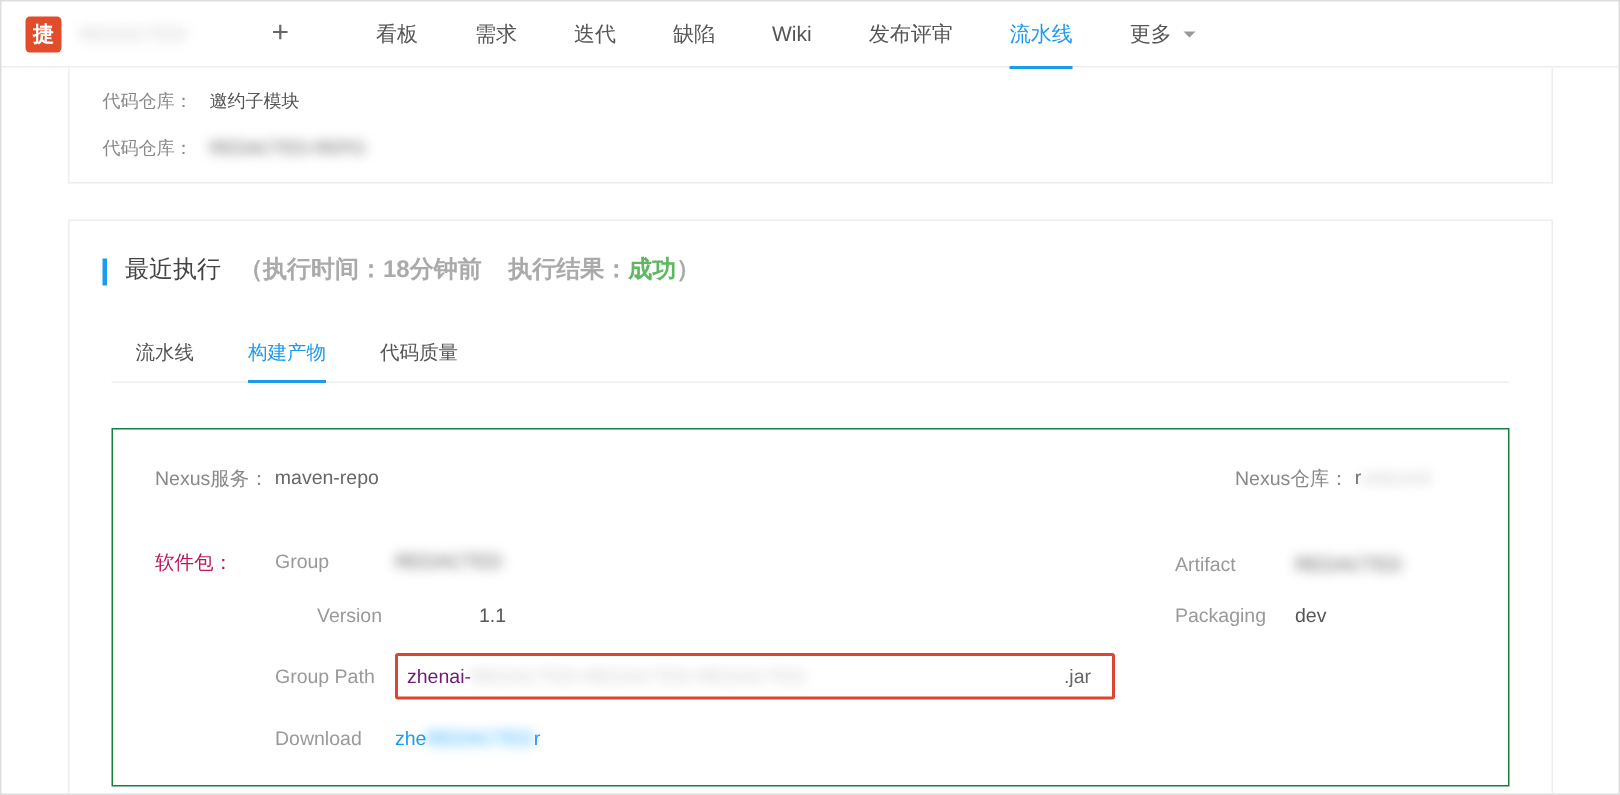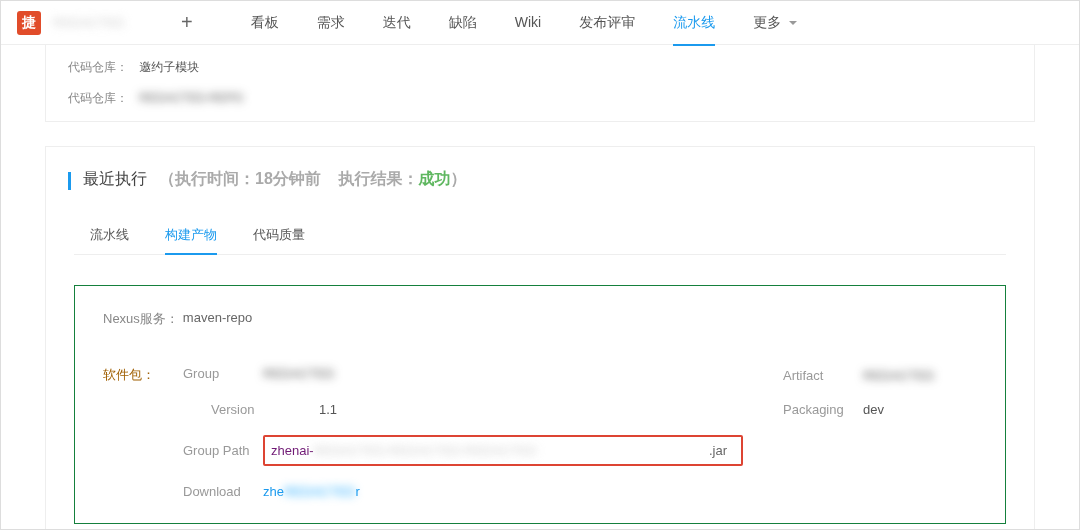--- a/index.html
+++ b/index.html
@@ -26,21 +26,21 @@
     .sec-sub { font-size: 16px; color: #aaa; font-weight: bold; }
     .success { color: #5fb760; }
     .tabs { display: flex; gap: 36px; border-bottom: 1px solid #eee; margin: 0 6px 30px 6px; padding-left: 16px; }
     .tab { padding: 10px 0; font-size: 13px; color: #555; cursor: pointer; position: relative; }
     .tab.active { color: #1b9aee; }
     .tab.active::after { content: ""; position: absolute; left: 0; right: 0; bottom: -1px; height: 2px; background: #1b9aee; }
     .artifact { border: 1px solid #15803d; padding: 24px 28px; margin: 0 6px; font-size: 13px; color: #888; }
     .row { display: flex; margin-bottom: 18px; align-items: center; }
     .left-col { width: 600px; display: flex; }
     .right-col { flex: 1; display: flex; }
-    .label { width: 80px; color: #a16207; }
+    .label { width: 80px; color: #be185d; }
     .label2 { width: 80px; color: #999; }
     .val { color: #555; flex: 1; }
     .link { color: #1b9aee; }
     .redbox { border: 2px solid #d43; border-radius: 2px; padding: 6px 6px; display: inline-flex; align-items: center; width: 480px; }
     .jar { margin-left: auto; color: #666; padding-right: 8px; }
   </style>
 </head>
 <body>
 
 <div class="topbar">
@@ -89,20 +89,25 @@
       <div class="tab active">构建产物</div>
       <div class="tab">代码质量</div>
     </div>
 
     <div class="artifact">
       <div class="row">
         <div class="left-col">
           <span>Nexus服务：</span>
           <span class="val" style="color:#666;margin-left:4px;">maven-repo</span>
         </div>
+        <div class="right-col" style="margin-left:120px;">
+          <span>Nexus仓库：</span>
+          <span style="color:#666;margin-left:4px;">r</span>
+            <span class="blur">edacted</span>
+        </div>
       </div>
 
       <div style="height:20px;"></div>
 
       <div class="row">
         <div style="display:flex;width:680px;">
           <div class="label">软件包：</div>
           <div class="label2">Group</div>
           <div class="val blur" style="width:260px;flex:none;">REDACTED</div>
         </div>

